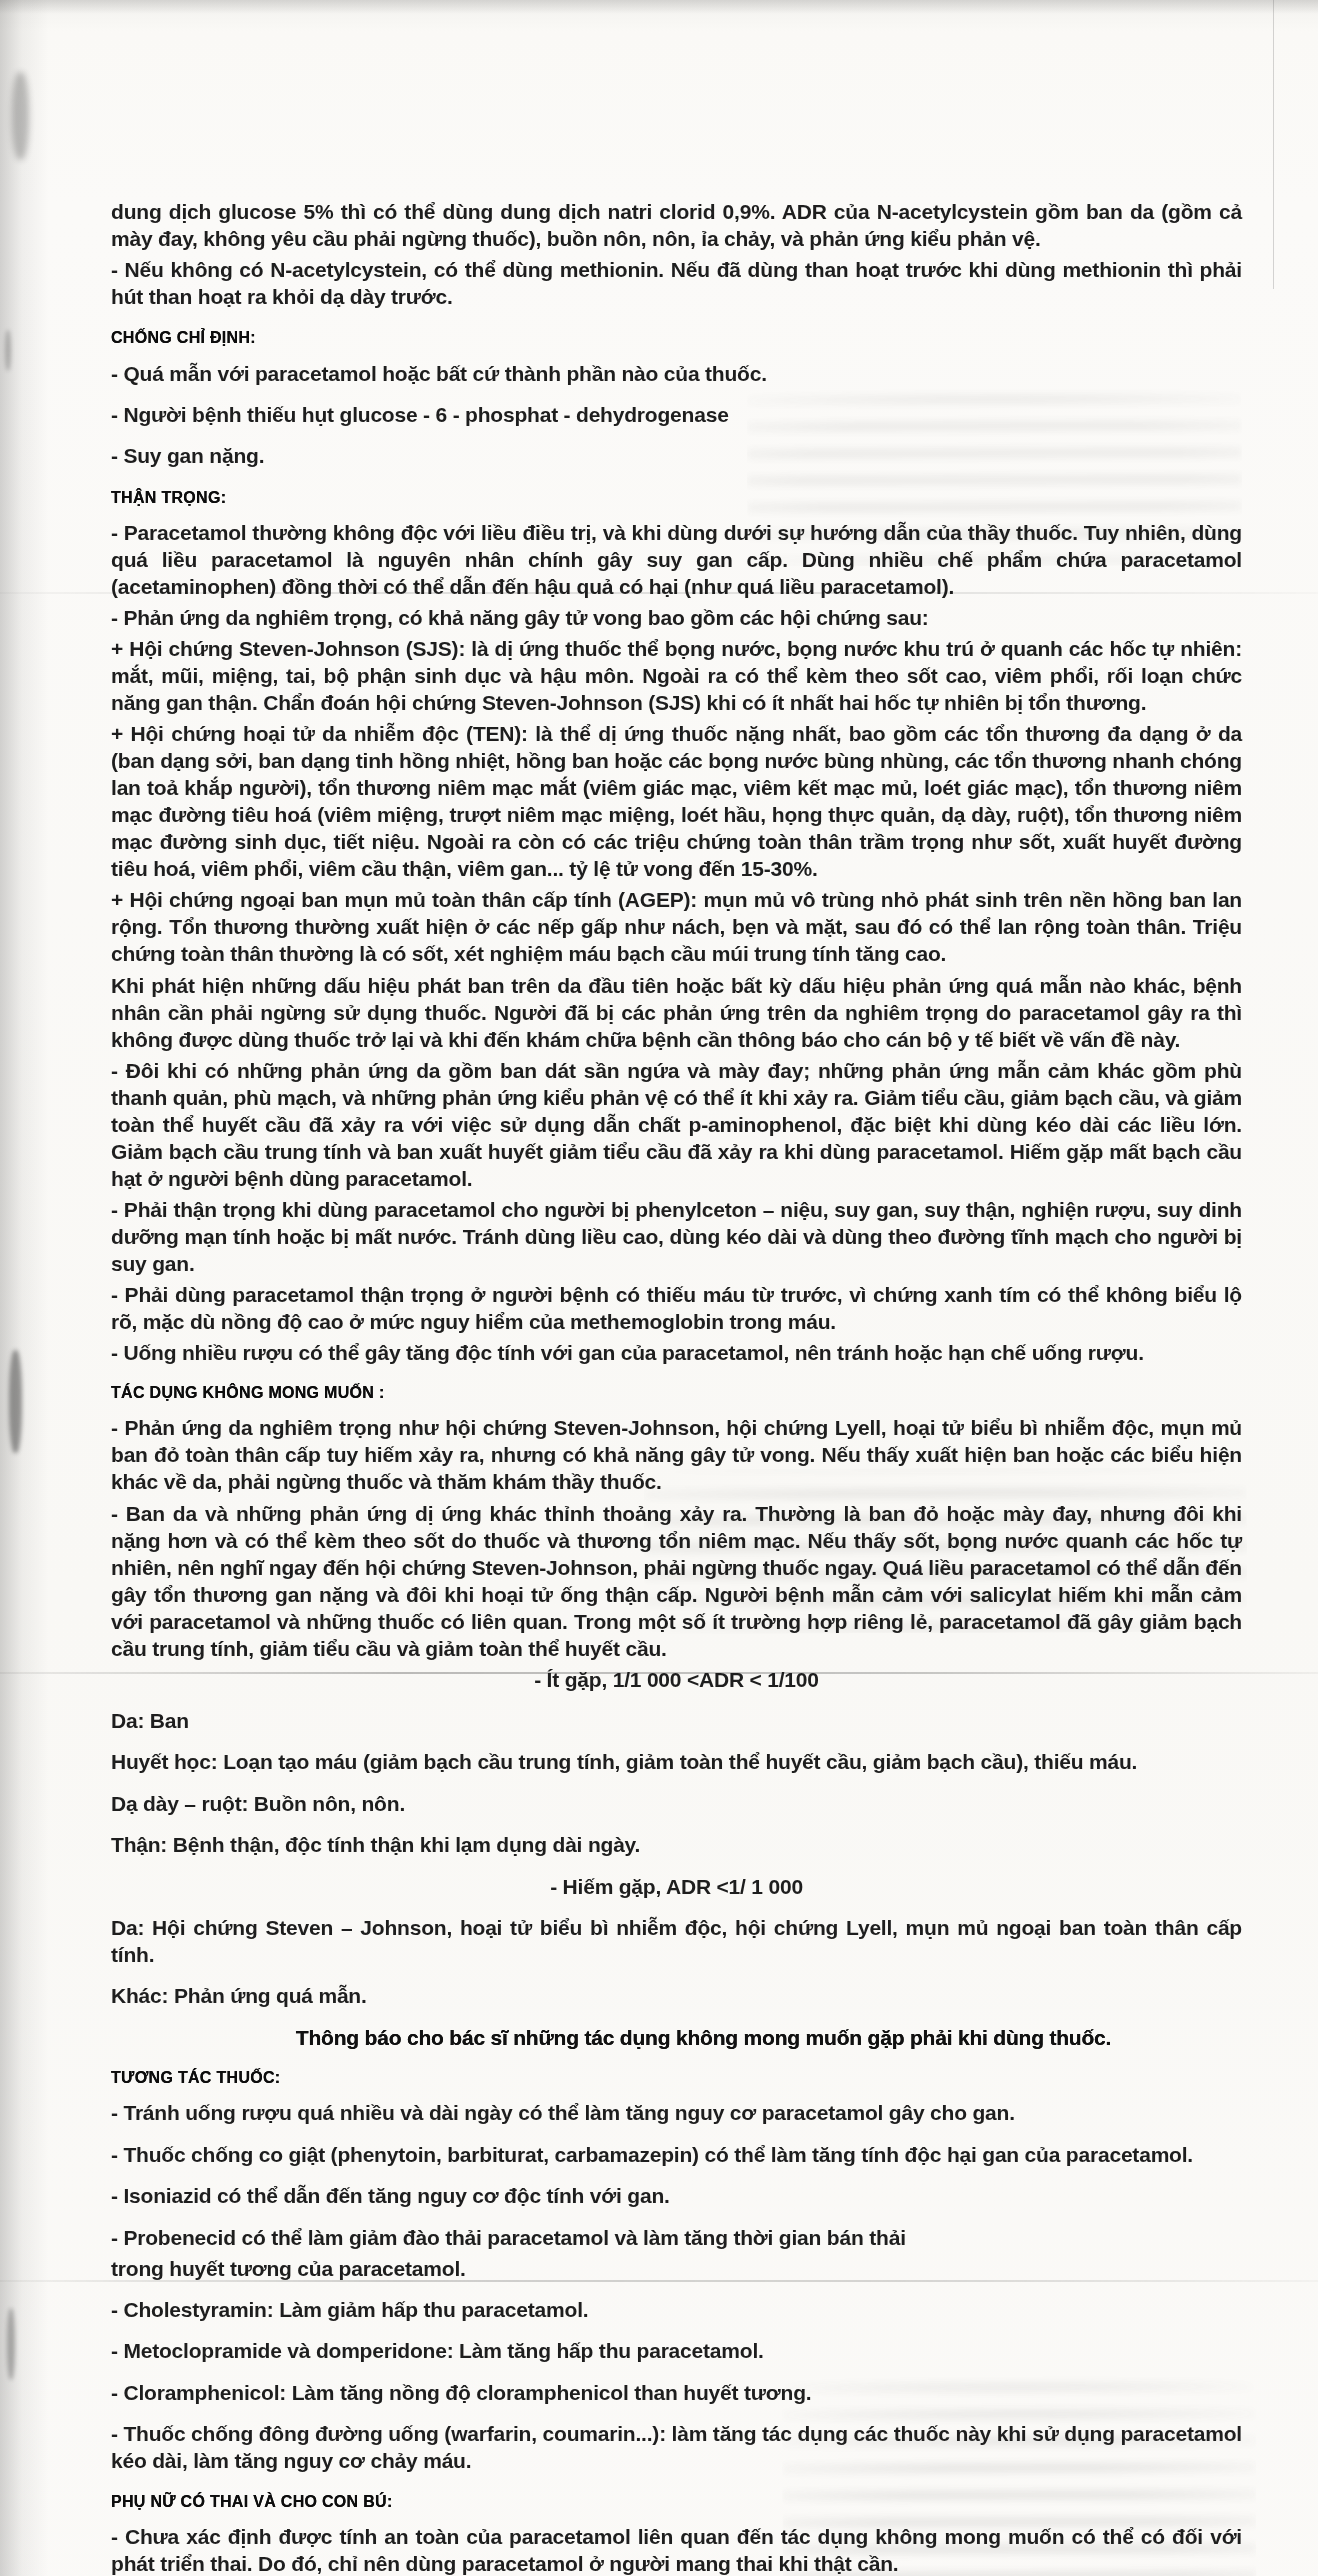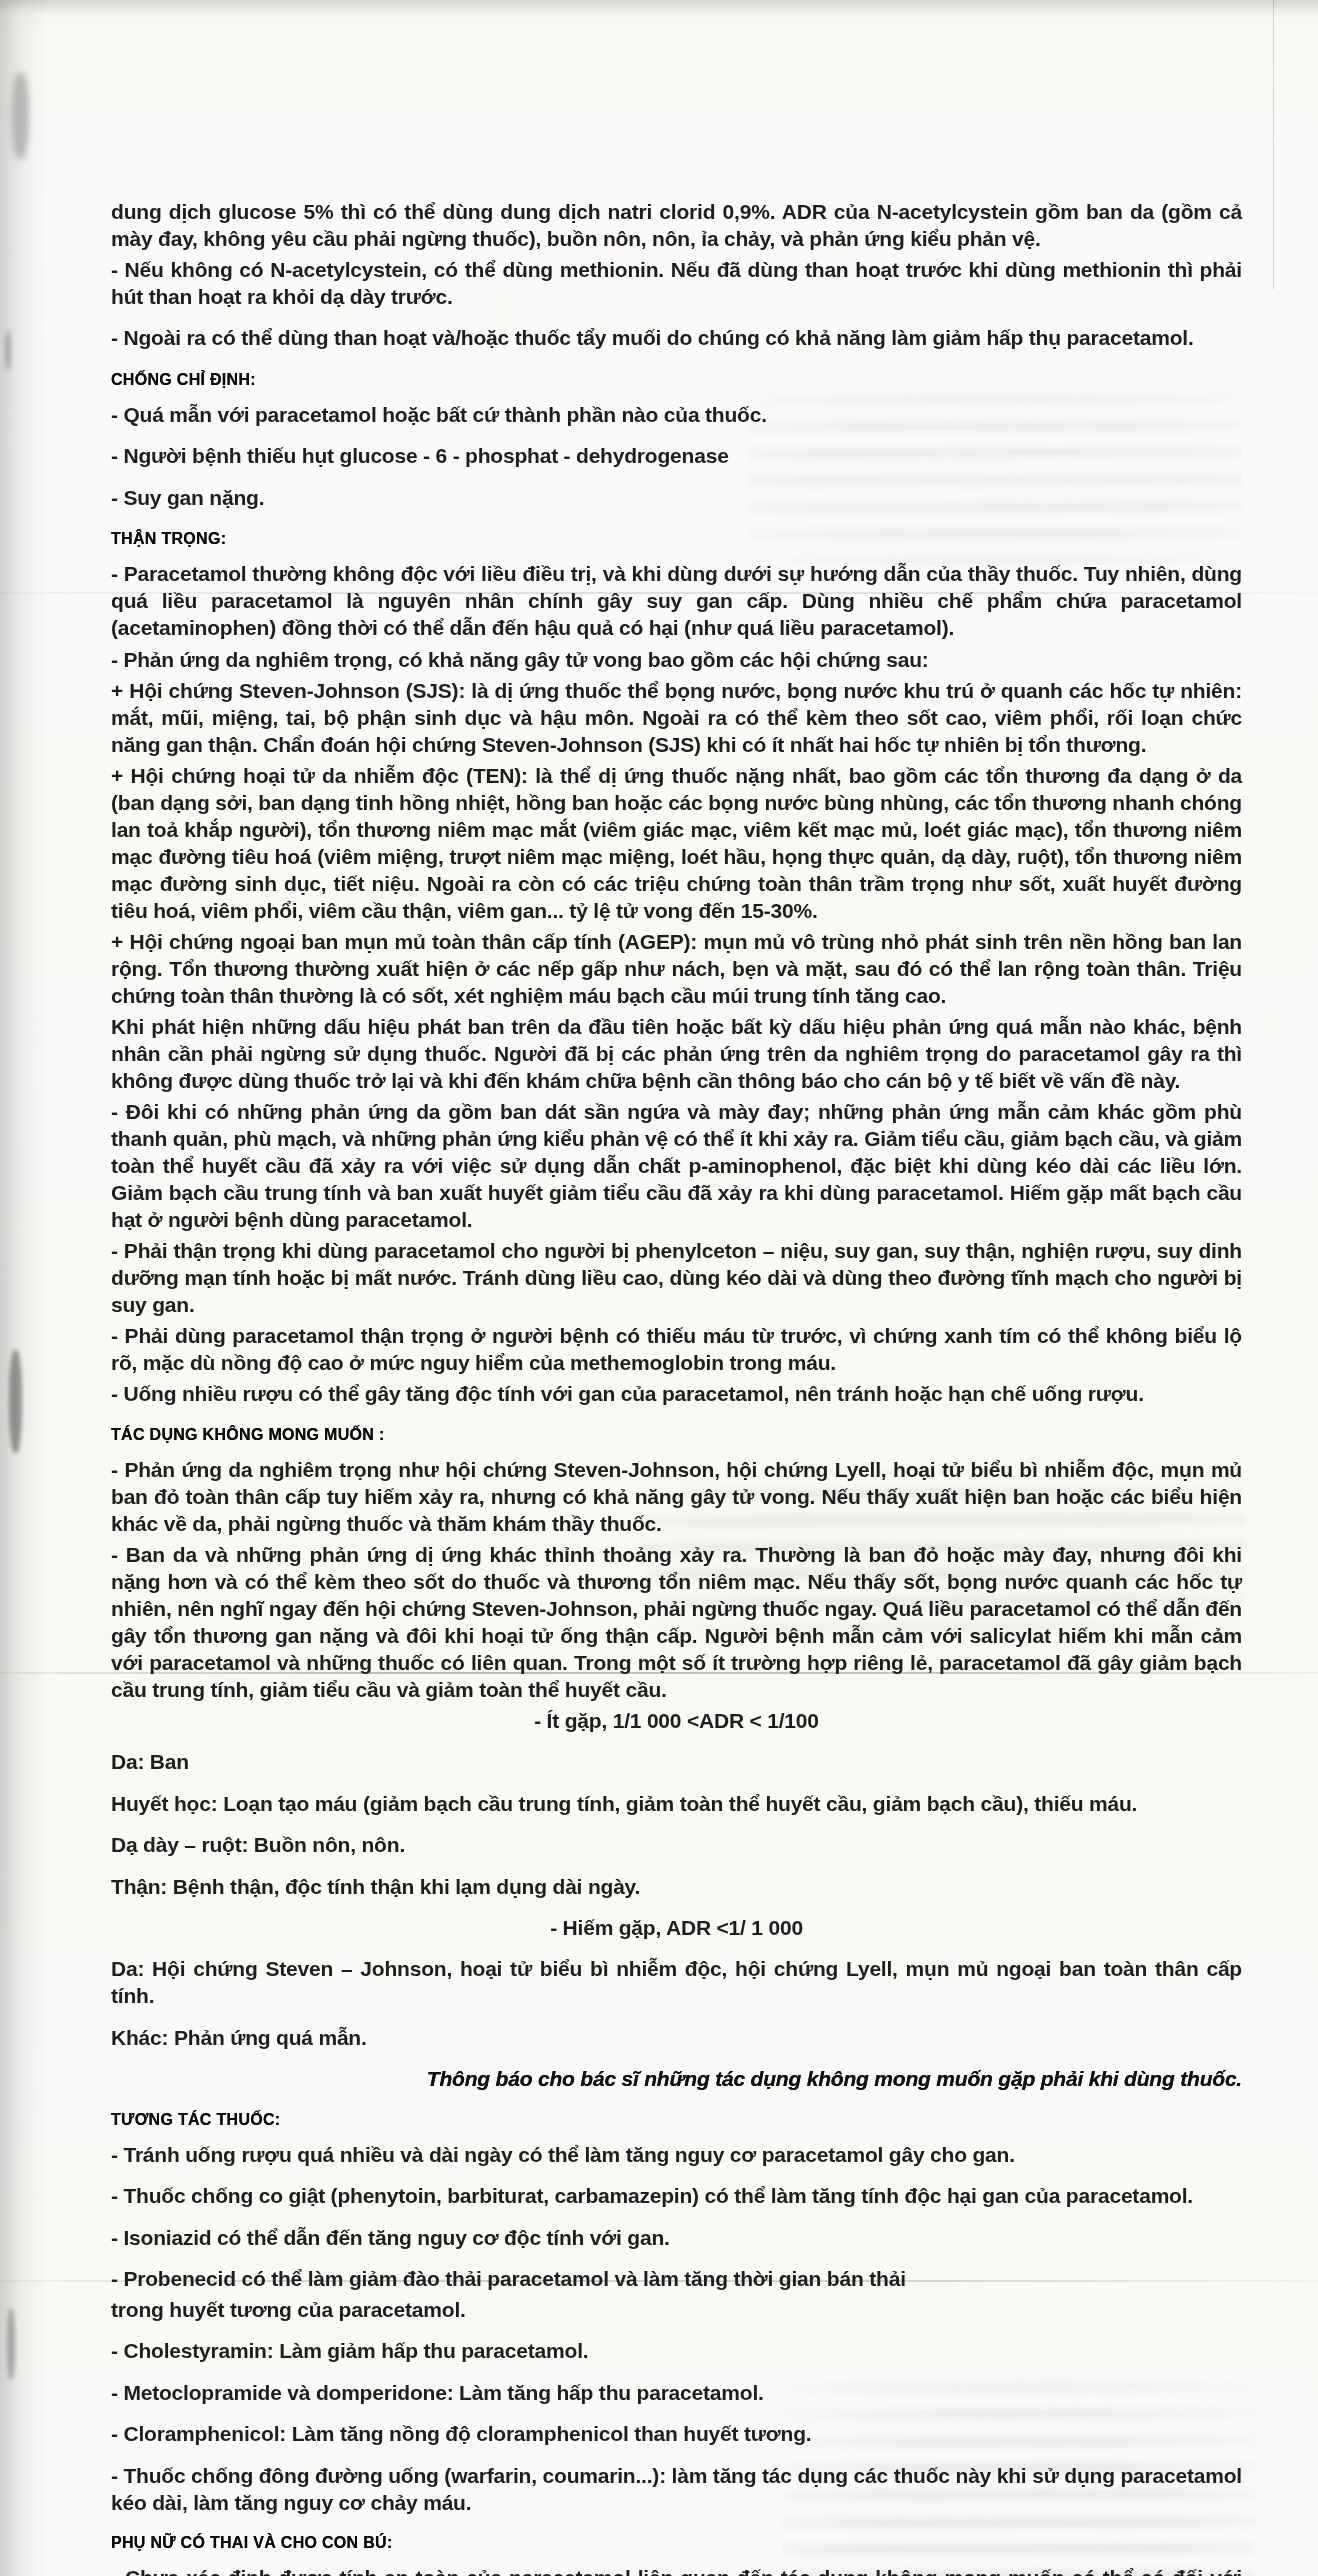--- a/index.html
+++ b/index.html
@@ -38,22 +38,22 @@
   .ghost.g2 { left: 644px; right: 72px; top: 1468px; height: 165px;  opacity: .15; }
   .ghost.g3 { left: 783px; right: 62px; top: 2370px; height: 670px; opacity: .17; }
   
   .content { position: absolute; left: 111px; right: 77px; top: 198px;
     font-size: 21px; line-height: 27px; font-weight: bold; letter-spacing: -0.2px; }
   .p-body   { margin: 0 0 4.1px; text-align: justify; }
   .p-gap    { margin-bottom: 14.4px; }
   .p-italic { text-align: center; }
   .p-heading { font-size: 16px; letter-spacing: 0.3px; margin: 13.4px 0 8.2px; color: #0d0d0d;
     text-shadow: 0 0 0.6px #0d0d0d; }
-  .p-notice { font-style: italic; padding-left: 54px; margin: 3.1px 0 6.2px; color: #111;
-    text-shadow: 0 0 0.4px #111; text-align: right; }
+  .p-notice { padding-left: 54px; margin: 3.1px 0 6.2px; color: #111;
+    text-shadow: 0 0 0.4px #111; text-align: center; }
 </style>
 </head>
 <body>
 
 <div class="page">
 
   <div class="artifact edge-left"></div>
   <div class="artifact edge-top"></div>
   <div class="artifact streak s1"></div>
   <div class="artifact streak s2"></div>
@@ -65,21 +65,20 @@
   <div class="artifact crease c3"></div>
 
   <div class="artifact ghost g1"></div>
   <div class="artifact ghost g2"></div>
   <div class="artifact ghost g3"></div>
 
   <main class="content">
     <div id="content-sections">
         <p class="p-body">dung dịch glucose 5% thì có thể dùng dung dịch natri clorid 0,9%. ADR của N-acetylcystein gồm ban da (gồm cả mày đay, không yêu cầu phải ngừng thuốc), buồn nôn, nôn, ỉa chảy, và phản ứng kiểu phản vệ.</p>
         <p class="p-body p-gap">- Nếu không có N-acetylcystein, có thể dùng methionin. Nếu đã dùng than hoạt trước khi dùng methionin thì phải hút than hoạt ra khỏi dạ dày trước.</p>
-        <p class="p-body p-gap">- Ngoài ra có thể dùng than hoạt và/hoặc thuốc tẩy muối do chúng có khả năng làm giảm hấp thụ paracetamol.</p>
         <p class="p-body p-heading">CHỐNG CHỈ ĐỊNH:</p>
         <p class="p-body p-gap">- Quá mẫn với paracetamol hoặc bất cứ thành phần nào của thuốc.</p>
         <p class="p-body p-gap">- Người bệnh thiếu hụt glucose - 6 - phosphat - dehydrogenase</p>
         <p class="p-body p-gap">- Suy gan nặng.</p>
         <p class="p-body p-heading">THẬN TRỌNG:</p>
         <p class="p-body">- Paracetamol thường không độc với liều điều trị, và khi dùng dưới sự hướng dẫn của thầy thuốc. Tuy nhiên, dùng quá liều paracetamol là nguyên nhân chính gây suy gan cấp. Dùng nhiều chế phẩm chứa paracetamol (acetaminophen) đồng thời có thể dẫn đến hậu quả có hại (như quá liều paracetamol).</p>
         <p class="p-body">- Phản ứng da nghiêm trọng, có khả năng gây tử vong bao gồm các hội chứng sau:</p>
         <p class="p-body">+ Hội chứng Steven-Johnson (SJS): là dị ứng thuốc thể bọng nước, bọng nước khu trú ở quanh các hốc tự nhiên: mắt, mũi, miệng, tai, bộ phận sinh dục và hậu môn. Ngoài ra có thể kèm theo sốt cao, viêm phổi, rối loạn chức năng gan thận. Chẩn đoán hội chứng Steven-Johnson (SJS) khi có ít nhất hai hốc tự nhiên bị tổn thương.</p>
         <p class="p-body">+ Hội chứng hoại tử da nhiễm độc (TEN): là thể dị ứng thuốc nặng nhất, bao gồm các tổn thương đa dạng ở da (ban dạng sởi, ban dạng tinh hồng nhiệt, hồng ban hoặc các bọng nước bùng nhùng, các tổn thương nhanh chóng lan toả khắp người), tổn thương niêm mạc mắt (viêm giác mạc, viêm kết mạc mủ, loét giác mạc), tổn thương niêm mạc đường tiêu hoá (viêm miệng, trượt niêm mạc miệng, loét hầu, họng thực quản, dạ dày, ruột), tổn thương niêm mạc đường sinh dục, tiết niệu. Ngoài ra còn có các triệu chứng toàn thân trầm trọng như sốt, xuất huyết đường tiêu hoá, viêm phổi, viêm cầu thận, viêm gan... tỷ lệ tử vong đến 15-30%.</p>
         <p class="p-body">+ Hội chứng ngoại ban mụn mủ toàn thân cấp tính (AGEP): mụn mủ vô trùng nhỏ phát sinh trên nền hồng ban lan rộng. Tổn thương thường xuất hiện ở các nếp gấp như nách, bẹn và mặt, sau đó có thể lan rộng toàn thân. Triệu chứng toàn thân thường là có sốt, xét nghiệm máu bạch cầu múi trung tính tăng cao.</p>

